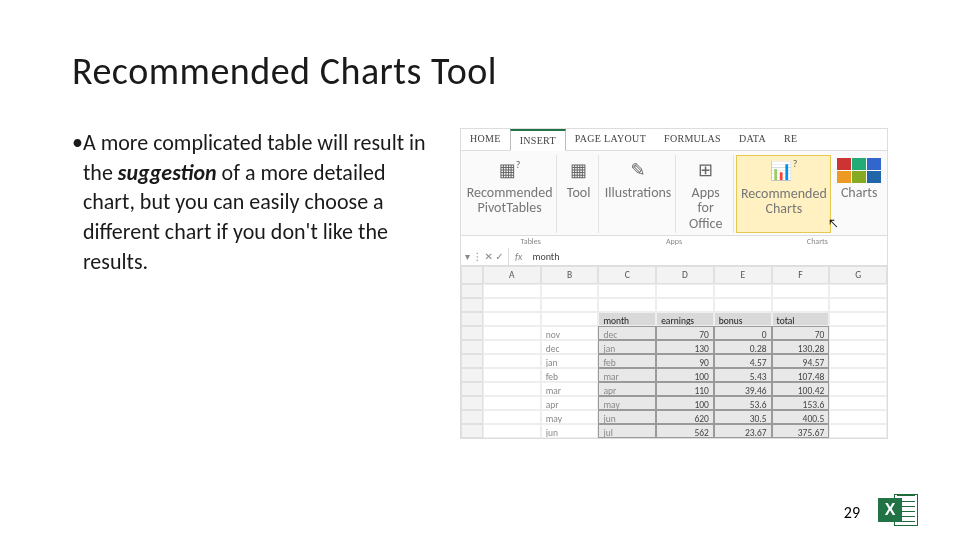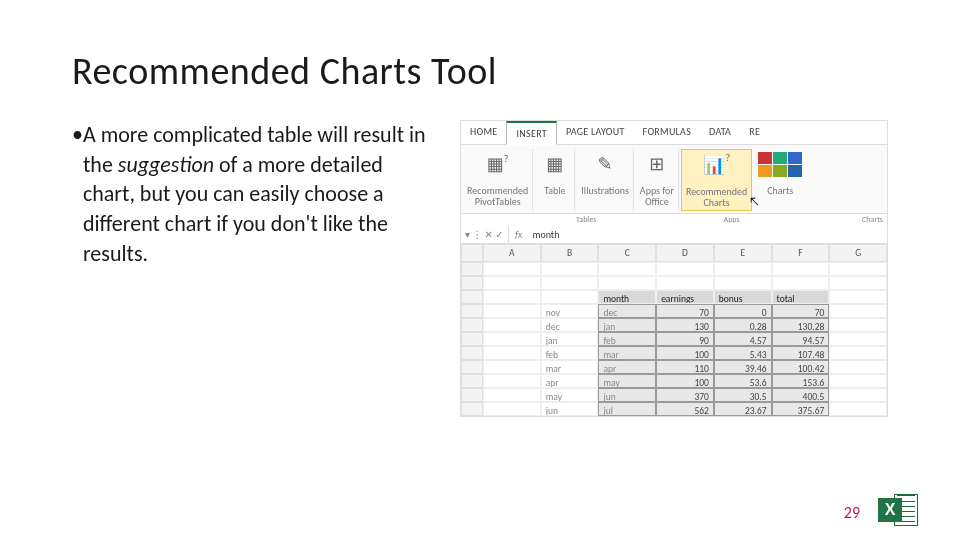--- a/index.html
+++ b/index.html
@@ -1,53 +1,53 @@
 <!DOCTYPE html>
 <html><head>
 <meta charset="utf-8">
 <style>
   * { box-sizing: border-box; margin: 0; padding: 0; }
   html, body { width: 960px; height: 540px; font-family: Calibri, "Segoe UI", Arial, sans-serif; background: #fff; color: #1a1a1a; overflow: hidden; }
   .slide { position: relative; width: 960px; height: 540px; padding: 48px 72px 20px 72px; }
-  .title { font-size: 38px; font-weight: 400; letter-spacing: 0.5px; margin-bottom: 26px; }
+  .title { font-size: 38px; font-weight: 400; letter-spacing: 0.5px; margin-bottom: 34px; }
   .content-row { display: flex; gap: 28px; align-items: flex-start; }
   .bullets { flex: 0 0 360px; font-size: 22px; line-height: 1.35; }
   .bullets .b { display: flex; }
   .bullets .mark { width: 18px; }
-  .bullets .txt em { font-style: italic; }
+  .bullets .txt em { font-style: italic; font-weight: bold; }
   .shot { flex: 1; border: 1px solid #ddd; background: #fff; font-size: 10px; color: #444; }
-  .ribbon-tabs { display: flex; gap: 0; border-bottom: 1px solid #ddd; font-size: 10px; }
+  .ribbon-tabs { display: flex; gap: 0; border-bottom: 1px solid #ddd; font-size: 10px; font-family: Liberation Serif, serif; }
   .ribbon-tabs .tab { padding: 4px 9px; text-transform: uppercase; letter-spacing: 0.3px; cursor: pointer; }
   .ribbon-tabs .tab.sel { border: 1px solid #bbb; border-bottom-color: #fff; border-top: 2px solid #217346; margin-bottom: -1px; background: #fff; }
   .ribbon-body { display: flex; padding: 4px 2px 2px; gap: 2px; border-bottom: 1px solid #ddd; background: #fafafa; }
   .grp { display: flex; flex-direction: column; align-items: center; min-width: 40px; padding: 2px 4px; border-right: 1px solid #e3e3e3; }
   .grp .glyph { height: 26px; display: flex; align-items: center; justify-content: center; font-size: 18px; color: #666; }
-  .grp .glabel { font-size: 10px; text-align: center; line-height: 1.1; color: #777; margin-top: 8px; white-space: pre-line; }
+  .grp .glabel { font-size: 14px; text-align: center; line-height: 1.1; color: #777; margin-top: 2px; white-space: pre-line; }
   .grp.hl { background: #fff1c2; border: 1px solid #e6c84f; }
   .chart-icons { display: grid; grid-template-columns: repeat(3, 14px); grid-template-rows: repeat(2, 12px); gap: 1px; }
   .chart-icons span { background: #c33; }
   .chart-icons span:nth-child(2) { background: #2a7; }
   .chart-icons span:nth-child(3) { background: #36c; }
   .chart-icons span:nth-child(4) { background: #e92; }
   .chart-icons span:nth-child(5) { background: #8a2; }
   .chart-icons span:nth-child(6) { background: #26a; }
-  .grp-label-row { font-size: 8px; color: #888; text-align: right; padding: 0 4px 2px; display:flex;gap:12px; }
+  .grp-label-row { font-size: 8px; color: #888; text-align: center; padding: 0 4px 2px; display:flex;gap:12px; }
   .grp-label-row span { flex:1; }
   .formula-bar { display: flex; align-items: center; border-bottom: 1px solid #ddd; font-size: 10px; }
   .formula-bar .nb { width: 48px; padding: 2px 4px; border-right: 1px solid #ddd; color:#888; }
   .formula-bar .fx { padding: 2px 6px; font-style: italic; color:#888; }
   .formula-bar .val { padding: 2px 4px; color:#444; }
   .grid { display: grid; grid-template-columns: 22px repeat(7, 1fr); font-size: 9.5px; }
   .hd { background: #f3f3f3; border: 0.5px solid #e0e0e0; text-align: center; padding: 2px 0; font-weight: 500; color: #555; }
   .cell { border: 0.5px solid #eee; padding: 1.5px 4px; height: 14px; white-space: nowrap; overflow: hidden; text-align: right; }
   .cell.l { text-align: left; color:#888; }
   .cell.sel { background: #e8e8e8; border-color: #9a9a9a; }
   .cell.selhdr { background: #d9d9d9; font-weight: 500; text-align: left; color:#222; }
   .rowhd { background:#f3f3f3; border:0.5px solid #e0e0e0; }
-  .page-num { position: absolute; right: 100px; bottom: 18px; font-size: 16px; color: #be185d; }
+  .page-num { position: absolute; right: 100px; bottom: 18px; font-size: 16px; color: #000000; }
   .excel-logo { position: absolute; right: 42px; bottom: 10px; width: 40px; height: 38px; }
   .excel-logo .book { position:absolute; right:0; top:2px; width:24px; height:32px; background:#fff; border:1px solid #1e6b3a; }
   .excel-logo .book::before, .excel-logo .book::after { content:""; position:absolute; left:2px; right:2px; height:1px; background:#1e6b3a; }
   .excel-logo .book::before { top:6px; box-shadow: 0 5px 0 #1e6b3a, 0 10px 0 #1e6b3a, 0 15px 0 #1e6b3a, 0 20px 0 #1e6b3a; }
   .excel-logo .sq { position:absolute; left:0; top:6px; width:24px; height:24px; background:#217346; color:#fff; font-weight:700; font-size:16px; display:flex; align-items:center; justify-content:center; font-family: "Segoe UI", Arial, sans-serif; }
   .cursor { position:absolute; font-size:12px; color:#000; pointer-events:none; }
 </style>
 </head>
 <body>
 
@@ -73,21 +73,21 @@
         </div>
 
       <div class="ribbon-body">
         <div class="grp">
           <div class="glyph">▦<span style="font-size:10px;position:relative;top:-6px;">?</span></div>
           <div class="glabel">Recommended
 PivotTables</div>
         </div>
         <div class="grp">
           <div class="glyph">▦</div>
-          <div class="glabel">Table</div>
+          <div class="glabel">Tool</div>
         </div>
         <div class="grp">
           <div class="glyph">✎</div>
           <div class="glabel">Illustrations</div>
         </div>
         <div class="grp">
           <div class="glyph">⊞</div>
           <div class="glabel">Apps for
 Office</div>
         </div>
@@ -201,21 +201,21 @@
           <div class="cell l">apr</div>
           <div class="cell sel l">may</div>
           <div class="cell sel">100</div>
           <div class="cell sel">53.6</div>
           <div class="cell sel">153.6</div>
           <div class="cell"></div>
           <div class="rowhd"></div>
           <div class="cell"></div>
           <div class="cell l">may</div>
           <div class="cell sel l">jun</div>
-          <div class="cell sel">370</div>
+          <div class="cell sel">620</div>
           <div class="cell sel">30.5</div>
           <div class="cell sel">400.5</div>
           <div class="cell"></div>
           <div class="rowhd"></div>
           <div class="cell"></div>
           <div class="cell l">jun</div>
           <div class="cell sel l">jul</div>
           <div class="cell sel">562</div>
           <div class="cell sel">23.67</div>
           <div class="cell sel">375.67</div>

